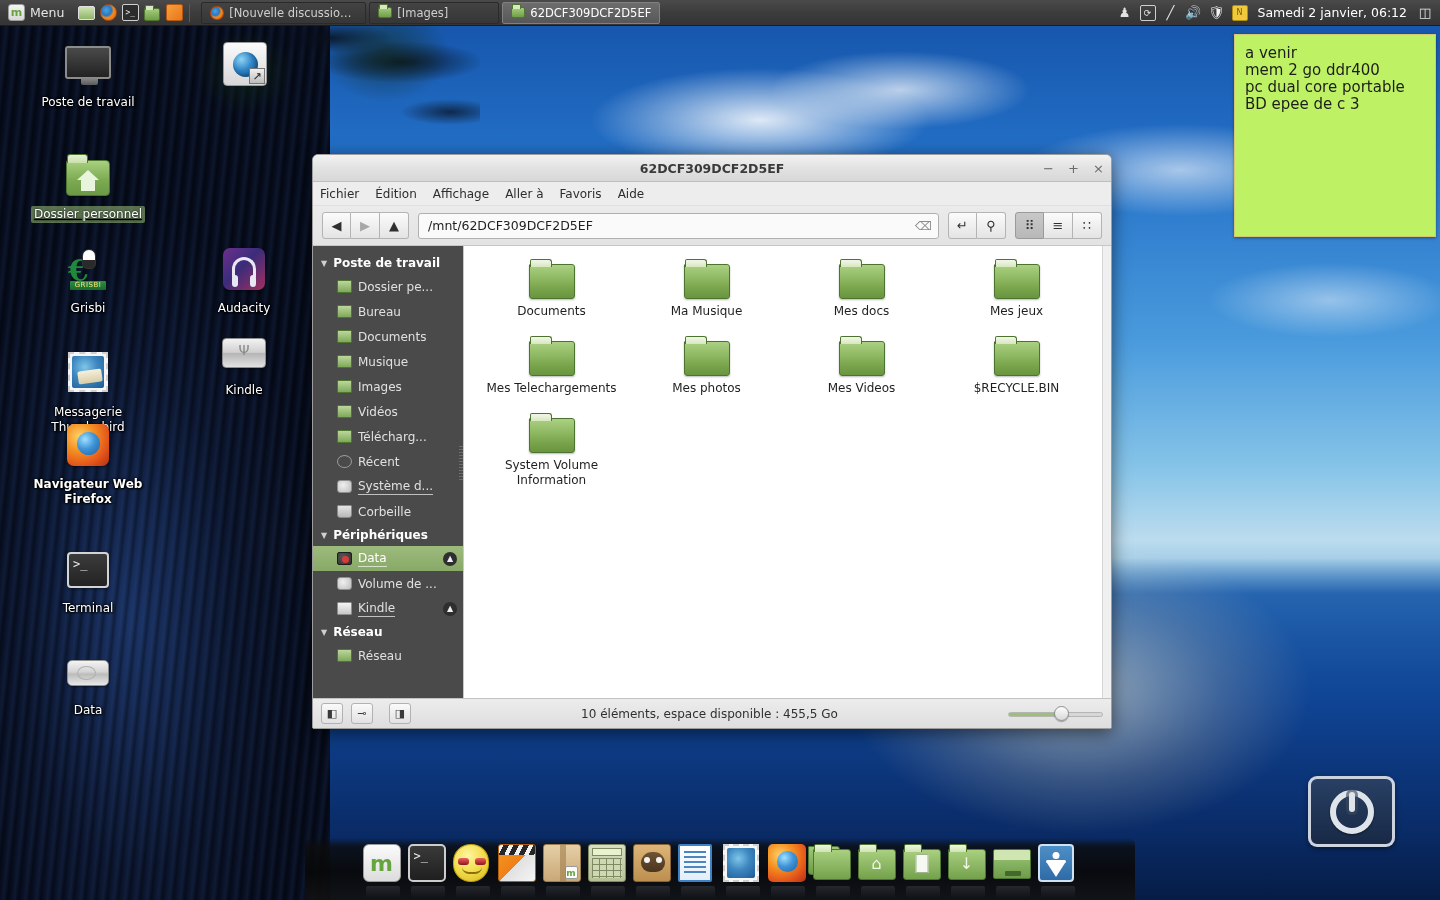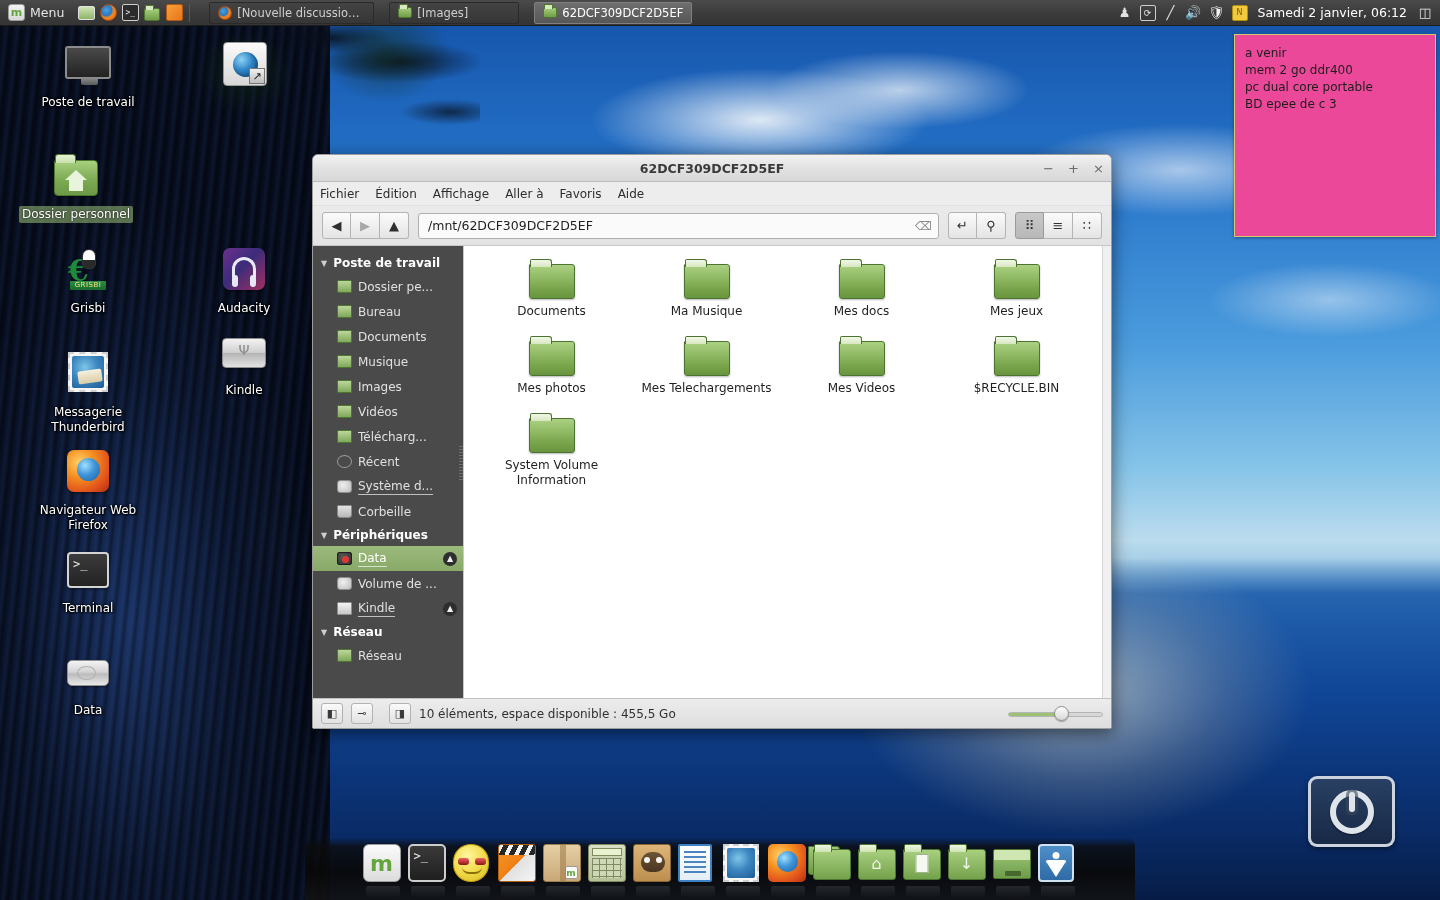--- a/index.html
+++ b/index.html
@@ -72,21 +72,21 @@
     background:linear-gradient(to bottom,#f4f4f4,#d8d8d8);
     display:flex; align-items:center; justify-content:center;
     font-size:11px; font-weight:bold; color:#64a53e;
     border:1px solid #9d9d9d;
   }
   .menu-label { font-size:12.5px; color:#e6e6e6; }
   .qlaunch { display:flex; align-items:center; gap:2px; margin-left:4px; }
   .qicon { width:20px; height:20px; border-radius:2px; }
   .panel-sep { width:1px; height:18px; background:#5a5a5a; margin:0 5px; }
 
-  .task-buttons { display:flex; align-items:flex-end; gap:15px; margin-left:14px; }
+  .task-buttons { display:flex; align-items:flex-end; gap:3px; margin-left:6px; }
   .task-btn {
     display:flex; align-items:center; gap:5px;
     height:22px; padding:0 8px; min-width:130px; max-width:165px;
     background:linear-gradient(to bottom,#434343,#363636);
     border:1px solid #2a2a2a; border-radius:2px;
     color:#cfcfcf; font-size:11.5px; white-space:nowrap; overflow:hidden;
   }
   .task-btn.active {
     background:linear-gradient(to bottom,#6d6d6d,#575757);
     border-color:#808080; color:#ffffff;
@@ -270,23 +270,23 @@
     box-shadow:0 1px 2px rgba(0,0,0,.45);
   }
   .ic-hdd:after {
     content:''; position:absolute; left:9px; top:5px; width:17px; height:12px;
     border:1.5px solid #b0b0b0; border-radius:50%;
   }
 
   
   #sticky {
     position:absolute; left:1234px; top:34px; width:202px; height:203px;
-    background:#ec4899; border:1px solid #d5c86e;
+    background:#bef264; border:1px solid #d5c86e;
     padding:10px 16px 8px 10px;
-    font-size:12px; color:#1d1d1d; line-height:17px;
+    font-size:15px; color:#1d1d1d; line-height:17px;
     box-shadow:0 1px 3px rgba(0,0,0,.4);
   }
 
   
   #power-btn {
     position:absolute; left:1308px; top:776px; width:87px; height:71px;
     background:linear-gradient(to bottom, rgba(60,72,88,0.62), rgba(30,42,60,0.72));
     border:3px solid rgba(235,240,248,0.85); border-radius:9px;
     display:flex; align-items:center; justify-content:center;
     box-shadow:0 2px 5px rgba(0,0,0,.45);
@@ -421,21 +421,21 @@
     height:30px; flex:0 0 30px;
     background:linear-gradient(to bottom,#ececec,#dedede);
     border-top:1px solid #c2c2c2;
     display:flex; align-items:center; padding:0 8px; gap:8px;
   }
   .sb-tb {
     width:22px; height:21px; background:linear-gradient(to bottom,#fafafa,#e2e2e2);
     border:1px solid #b2b2b2; border-radius:3px;
     display:flex; align-items:center; justify-content:center; font-size:11px; color:#3a3a3a;
   }
-  #status-text { flex:1; font-size:12px; color:#303030; }
+  #status-text { flex:1; text-align:center; font-size:12px; color:#303030; }
   #zoom-slider { width:95px; height:6px; position:relative; }
   #zoom-slider .track {
     position:absolute; top:1px; left:0; width:100%; height:5px; border-radius:3px;
     background:linear-gradient(to right,#9dc173 0%,#9dc173 53%,#d7d7d7 53%,#d7d7d7 100%);
     border:1px solid #b5b5b5;
   }
   #zoom-slider .knob {
     position:absolute; left:46px; top:-5px; width:15px; height:15px; border-radius:50%;
     background:linear-gradient(to bottom,#fdfdfd,#d8d8d8); border:1px solid #8f8f8f;
     box-shadow:0 1px 1px rgba(0,0,0,.3);
@@ -597,21 +597,21 @@
 
 <div class="desk-icon" style="left:186px; top:42px; width:118px;">
   <div class="dimg" style="display:flex;justify-content:center;">
     <div class="ic-www">
         <div class="globe"></div>
         <div class="arrow">↗</div>
       </div>
   </div>
 </div>
 
-<div class="desk-icon selected" style="left:18px; top:154px;">
+<div class="desk-icon selected" style="left:30px; top:154px;text-decoration:underline;">
   <div class="dimg" style="display:flex;justify-content:center;">
     <div class="ic-folder-home">
         <div class="house"></div>
       </div>
   </div>
   <div class="dlabel">Dossier personnel</div>
 </div>
 
 <div class="desk-icon" style="left:30px; top:248px;">
   <div class="dimg" style="display:flex;justify-content:center;">
@@ -644,21 +644,21 @@
 
 <div class="desk-icon" style="left:30px; top:352px;">
   <div class="dimg" style="display:flex;justify-content:center;">
     <div class="ic-tbird">
         <div class="bird"></div>
       </div>
   </div>
   <div class="dlabel">Messagerie Thunderbird</div>
 </div>
 
-<div class="desk-icon" style="left:30px; top:450px;">
+<div class="desk-icon" style="left:30px; top:424px;font-weight:bold;">
   <div class="dimg" style="display:flex;justify-content:center;">
     <div class="ic-firefox">
         <div class="globe2"></div>
       </div>
   </div>
   <div class="dlabel">Navigateur Web Firefox</div>
 </div>
 
 <div class="desk-icon" style="left:30px; top:548px;">
   <div class="dimg" style="display:flex;justify-content:center;">
@@ -817,25 +817,25 @@
         <div class="file-cell">
           <div class="file-folder"></div>
           <div class="file-name">Mes docs</div>
         </div>
         <div class="file-cell">
           <div class="file-folder"></div>
           <div class="file-name">Mes jeux</div>
         </div>
         <div class="file-cell">
           <div class="file-folder"></div>
-          <div class="file-name">Mes photos</div>
+          <div class="file-name">Mes Telechargements</div>
         </div>
         <div class="file-cell">
           <div class="file-folder"></div>
-          <div class="file-name">Mes Telechargements</div>
+          <div class="file-name">Mes photos</div>
         </div>
         <div class="file-cell">
           <div class="file-folder"></div>
           <div class="file-name">Mes Videos</div>
         </div>
         <div class="file-cell">
           <div class="file-folder"></div>
           <div class="file-name">$RECYCLE.BIN</div>
         </div>
         <div class="file-cell">

